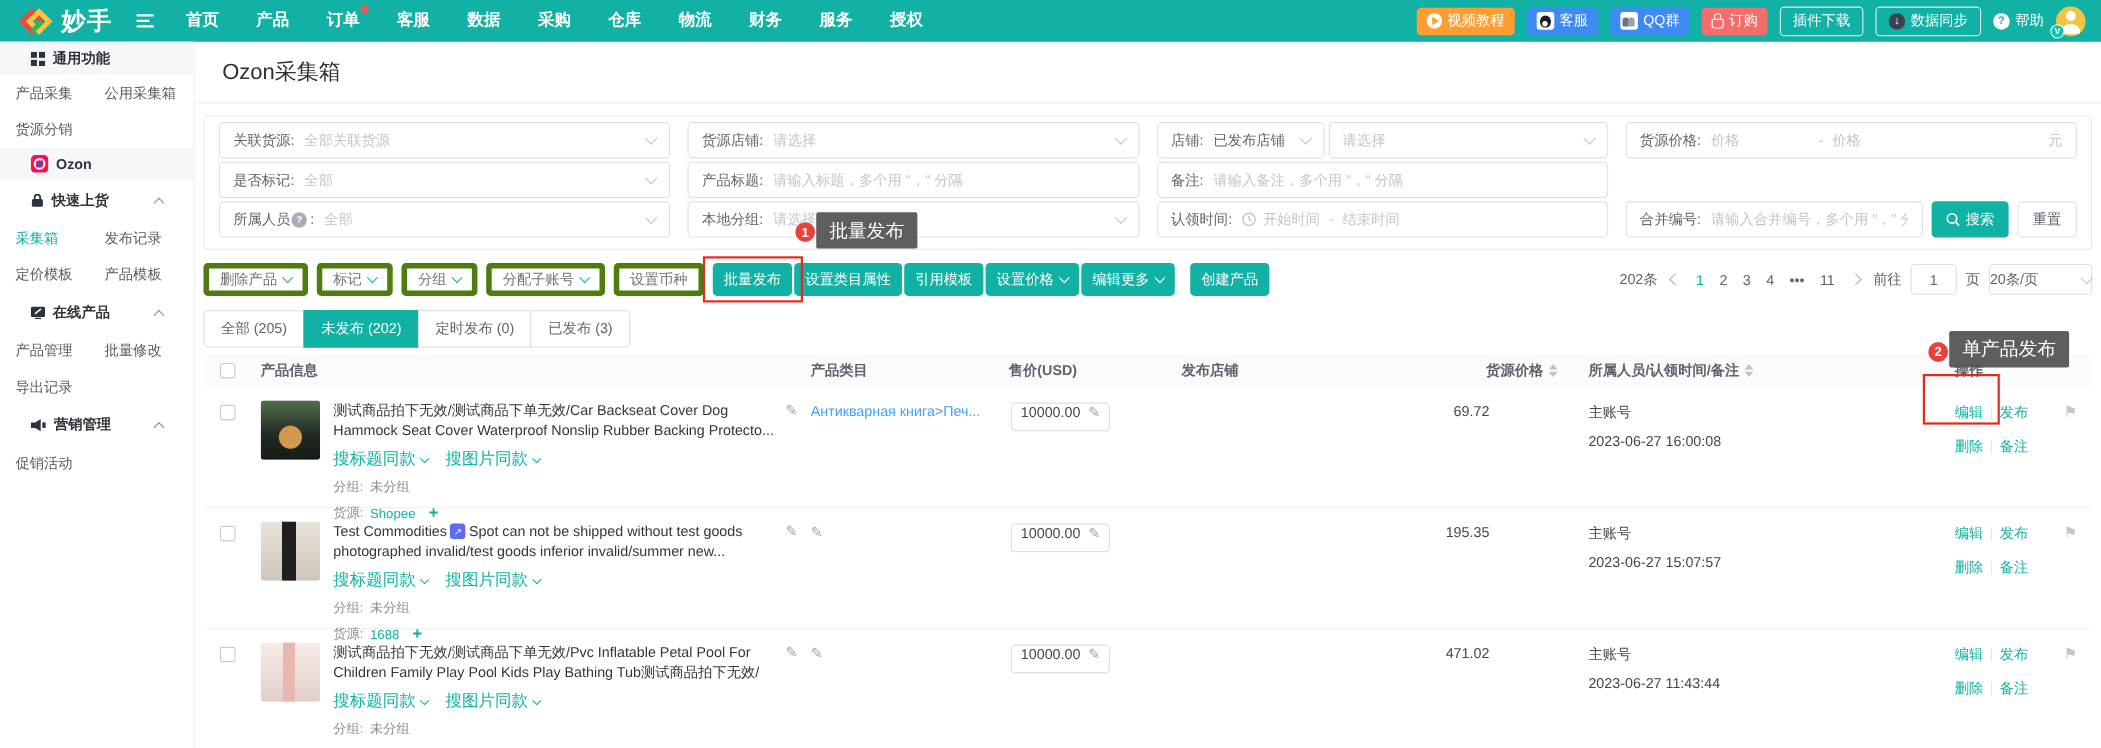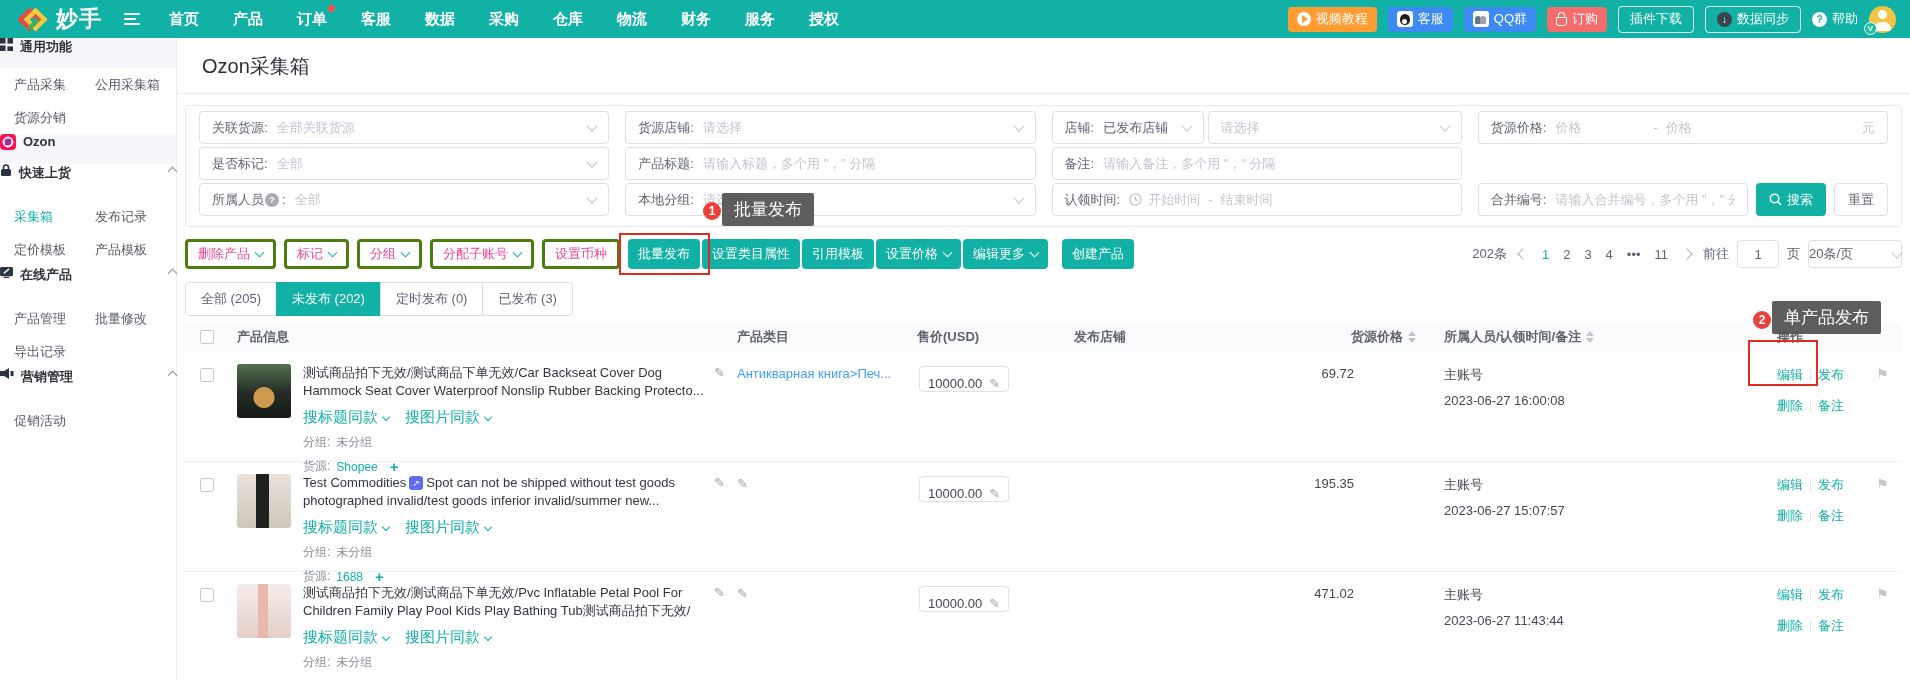--- a/index.html
+++ b/index.html
@@ -37,21 +37,21 @@
 .ic-sync{width:15px;height:15px;border-radius:50%;background:#3a4450;color:#fff;font-size:10px;display:flex;align-items:center;justify-content:center;flex:none}
 .ic-q{width:15px;height:15px;border-radius:50%;background:#fff;color:#12b1a5;font-weight:700;font-size:10px;display:flex;align-items:center;justify-content:center;flex:none}
 .avatar{width:27px;height:27px;border-radius:50%;background:#f3c342;position:relative;cursor:pointer}
 .avatar .head{position:absolute;top:4px;left:9px;width:9px;height:9px;background:#fff;border-radius:50%}
 .avatar .body{position:absolute;bottom:2px;left:5px;width:17px;height:9px;background:#fff;border-radius:8px 8px 2px 2px}
 .vbadge{position:absolute;left:-5px;bottom:-2px;width:13px;height:13px;border-radius:50%;background:#18c0a8;color:#fff;font-size:8px;font-weight:700;display:flex;align-items:center;justify-content:center;border:1px solid #fff;z-index:1}
 
 
 .layout{display:flex;height:642px}
 .sidebar{width:177px;border-right:1px solid #eceef2;flex:none;background:#fff}
-.side-header,.side-group{display:flex;gap:7px;height:30px;padding:0 0;font-weight:700;color:#2f333a}
+.side-header,.side-group{display:flex;align-items:center;gap:7px;height:30px;padding:0 28px;font-weight:700;color:#2f333a}
 .side-header{background:#f5f7fa}
 .side-group{height:36px}
 .side-items{display:grid;grid-template-columns:1fr 1fr;padding-left:14px}
 .side-item{height:33px;line-height:33px;color:#565b63;cursor:pointer;white-space:nowrap}
 .side-item.active{color:#12b1a5}
 .chev-up{width:7px;height:7px;border-left:1.5px solid #8a8f98;border-top:1.5px solid #8a8f98;transform:rotate(45deg);margin-left:auto;margin-top:4px}
 .main{flex:1;min-width:0}
 .page-title{height:56px;line-height:56px;padding-left:25px;font-size:20px;color:#2b2f36;border-bottom:1px solid #e8eaef}
 
 
@@ -72,21 +72,21 @@
 .fsuffix{color:#c0c5cf;margin-left:auto}
 .ic-help{width:14px;height:14px;border-radius:50%;background:#a9adb5;color:#fff;font-size:9px;font-weight:700;display:inline-flex;align-items:center;justify-content:center;margin:0 3px 0 1px;flex:none}
 .ic-clock{flex:none;margin-right:6px}
 .frow-last{display:flex;gap:8px}
 .btn-search{height:33px;border:none;border-radius:4px;background:#12b1a5;color:#fff;font-size:13px;display:flex;align-items:center;gap:5px;padding:0 13px;cursor:pointer;font-family:inherit;flex:none}
 .btn-reset{height:33px;border:1px solid #dcdfe6;border-radius:4px;background:#fff;color:#5f6470;font-size:13px;padding:0 13px;cursor:pointer;font-family:inherit;flex:none}
 
 
 .toolbar{margin:12px 8px 0;display:flex;align-items:center}
 .btn{height:30px;border-radius:4px;font-size:13px;display:inline-flex;align-items:center;gap:6px;padding:0 10px;cursor:pointer;font-family:inherit;white-space:nowrap}
-.btn.outline{border:3px solid #4d7c0f;background:#fff;color:#ec4899;margin-right:8px}
+.btn.outline{border:5px solid #4d7c0f;background:#fff;color:#737373;margin-right:8px}
 .btn.solid{border:none;background:#12b1a5;color:#fff;margin-right:2px}
 .btn.create{margin-left:12px;margin-right:0}
 .rel{position:relative}
 .chev-t{width:7px;height:7px;border-right:1.4px solid #12b1a5;border-bottom:1.4px solid #12b1a5;transform:rotate(45deg);margin-top:-4px}
 .chev-w{width:7px;height:7px;border-right:1.4px solid #fff;border-bottom:1.4px solid #fff;transform:rotate(45deg);margin-top:-4px}
 .pager{margin-left:auto;display:flex;align-items:center;gap:8px;font-size:13px;color:#5f6470}
 .pg-num{padding:0 3px;cursor:pointer;min-width:12px;text-align:center}
 .pg-num.cur{color:#12b1a5}
 .pg-arrow{width:8px;height:8px;border-left:1.5px solid #aeb3bb;border-bottom:1.5px solid #aeb3bb;transform:rotate(45deg);cursor:pointer;margin:0 4px}
 .pg-arrow.next{transform:rotate(225deg)}
@@ -125,21 +125,21 @@
 .pencil{color:#9da2ab;font-size:13px;cursor:pointer}
 .ptitle-pencil{position:absolute;right:4px;top:1px}
 .trbadge{display:inline-flex;width:14px;height:14px;border-radius:3px;background:#5f6cf0;color:#fff;font-size:9px;align-items:center;justify-content:center;vertical-align:1px;margin:0 3px}
 .plinks{margin-top:8px;display:flex;align-items:center;gap:16px}
 .tlink{color:#12b1a5;font-size:15px;cursor:pointer;white-space:nowrap}
 .chev-sm{width:6px;height:6px;border-right:1.3px solid #12b1a5;border-bottom:1.3px solid #12b1a5;transform:rotate(45deg);display:inline-block;margin-left:5px;vertical-align:2px}
 .pmeta{margin-top:7px;font-size:12px;color:#8a8f99;display:flex;align-items:center;gap:6px}
 .pmeta .tlink{font-size:12px}
 .plus{color:#12b1a5;font-weight:700;margin-left:6px;cursor:pointer;font-size:15px;line-height:12px}
 .cat-link{color:#409eff;font-size:13px;cursor:pointer;display:inline-block;max-width:160px;white-space:nowrap;overflow:hidden}
-.price-box{border:1px solid #dcdfe6;border-radius:4px;height:26px;display:inline-flex;align-items:flex-end;gap:7px;padding:0 8px;font-size:13px;color:#43474e;margin-left:2px;cursor:text}
+.price-box{border:1px solid #dcdfe6;border-radius:4px;height:26px;display:inline-flex;align-items:flex-start;gap:7px;padding:0 8px;font-size:13px;color:#43474e;margin-left:2px;cursor:text}
 .c-srcprice{text-align:right;padding-right:70px;color:#43474e}
 .c-owner{color:#43474e;padding-left:20px}
 .c-owner .time{margin-top:9px}
 .c-actions{padding-left:18px}
 .act-line{display:flex;align-items:center;gap:7px;margin-bottom:13px}
 .alink{color:#12b1a5;font-size:13px;cursor:pointer;position:relative;display:inline-block}
 .vsep{width:1px;height:12px;background:#e3e6ea}
 .flag{color:#c3c7cf;font-size:14px;cursor:pointer}
 
 

